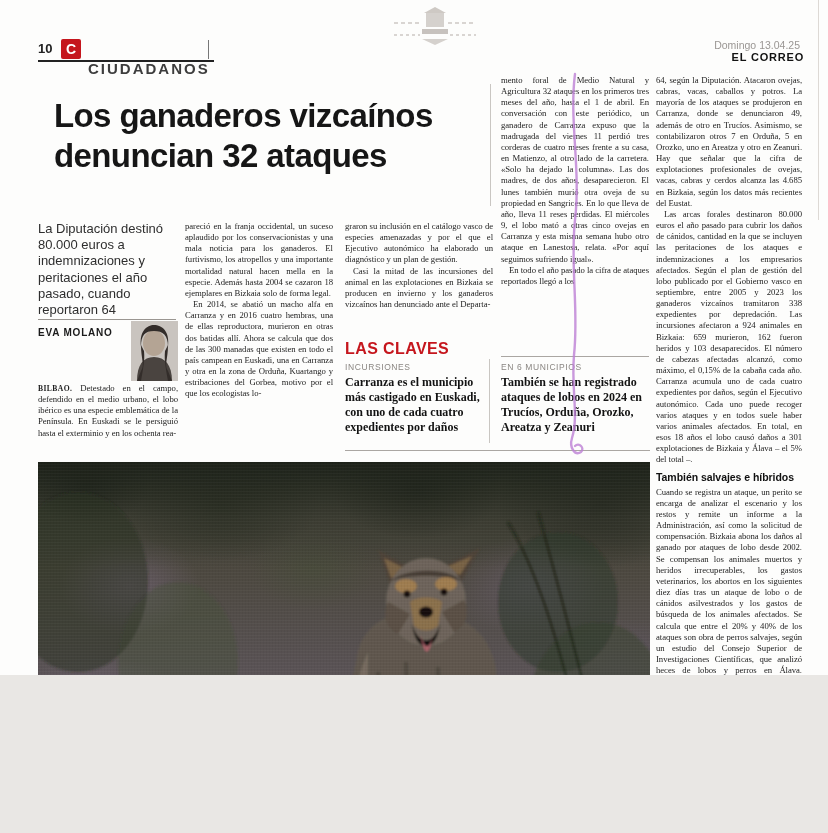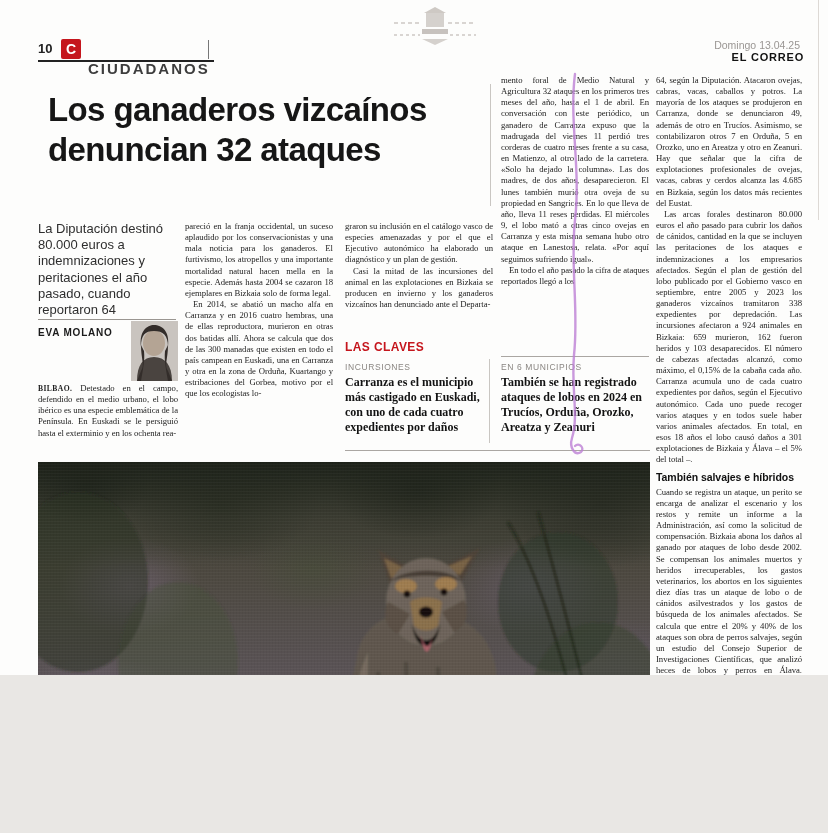--- a/index.html
+++ b/index.html
@@ -39,21 +39,21 @@
   .col p.indent{text-indent:8px;}
   .dateline{font-weight:bold;font-size:7.6px;letter-spacing:.4px;}
   .col1{left:38px;top:383px;width:140px;height:76px;}
   .col2{left:185px;top:221px;width:148px;height:240px;}
   .col3{left:345px;top:221px;width:148px;height:120px;}
   .col4{left:501px;top:75px;width:148px;height:280px;}
   .col5{left:656px;top:75px;width:146px;height:752px;}
   .col-subhead{font-family:"Liberation Sans",sans-serif;font-size:10.5px;font-weight:bold;
     color:#111;margin:7px 0 3px 0 !important;text-align:left;}
   
-  .claves-title{position:absolute;left:345px;top:340px;font-size:12px;font-weight:bold;
+  .claves-title{position:absolute;left:345px;top:340px;font-size:16px;font-weight:bold;
     letter-spacing:.4px;color:#c5161d;}
   .claves-topline{position:absolute;left:501px;top:356px;width:148px;height:1px;background:#aaa6a2;}
   .clave-label{position:absolute;font-size:8.5px;letter-spacing:.6px;color:#8a8682;}
   .clave-label.k1{left:345px;top:362px;}
   .clave-label.k2{left:501px;top:362px;}
   .clave-text{position:absolute;width:146px;font-family:"Liberation Serif",serif;
     font-size:12px;line-height:15px;font-weight:bold;color:#131313;}
   .clave-text.k1{left:345px;top:375px;}
   .clave-text.k2{left:501px;top:375px;}
   .claves-vline{position:absolute;left:489px;top:359px;width:1px;height:84px;background:#c9c6c2;}
@@ -102,21 +102,21 @@
   <div class="page-edge"></div>
 
   <div class="hdr-pagenum">10</div>
   <div class="hdr-logo">C</div>
   <div class="hdr-section">CIUDADANOS</div>
   <div class="hdr-vbar"></div>
   <div class="hdr-underline"></div>
   <div class="hdr-date">Domingo 13.04.25</div>
   <div class="hdr-paper">EL CORREO</div>
 
-  <h1 class="headline" style="margin:10px;">
+  <h1 class="headline" style="margin:16px;">
     <span>Los ganaderos vizcaínos</span>
     <span>denuncian 32 ataques</span>
   </h1>
   <div class="headline-rule"></div>
 
   <div class="standfirst">La Diputación destinó 80.000 euros a indemnizaciones y peritaciones el año pasado, cuando reportaron 64</div>
   <div class="byline-rule"></div>
   <div class="byline">EVA MOLANO</div>
   <div class="byline-photo">
     <svg width="47" height="60" viewBox="0 0 47 60">

